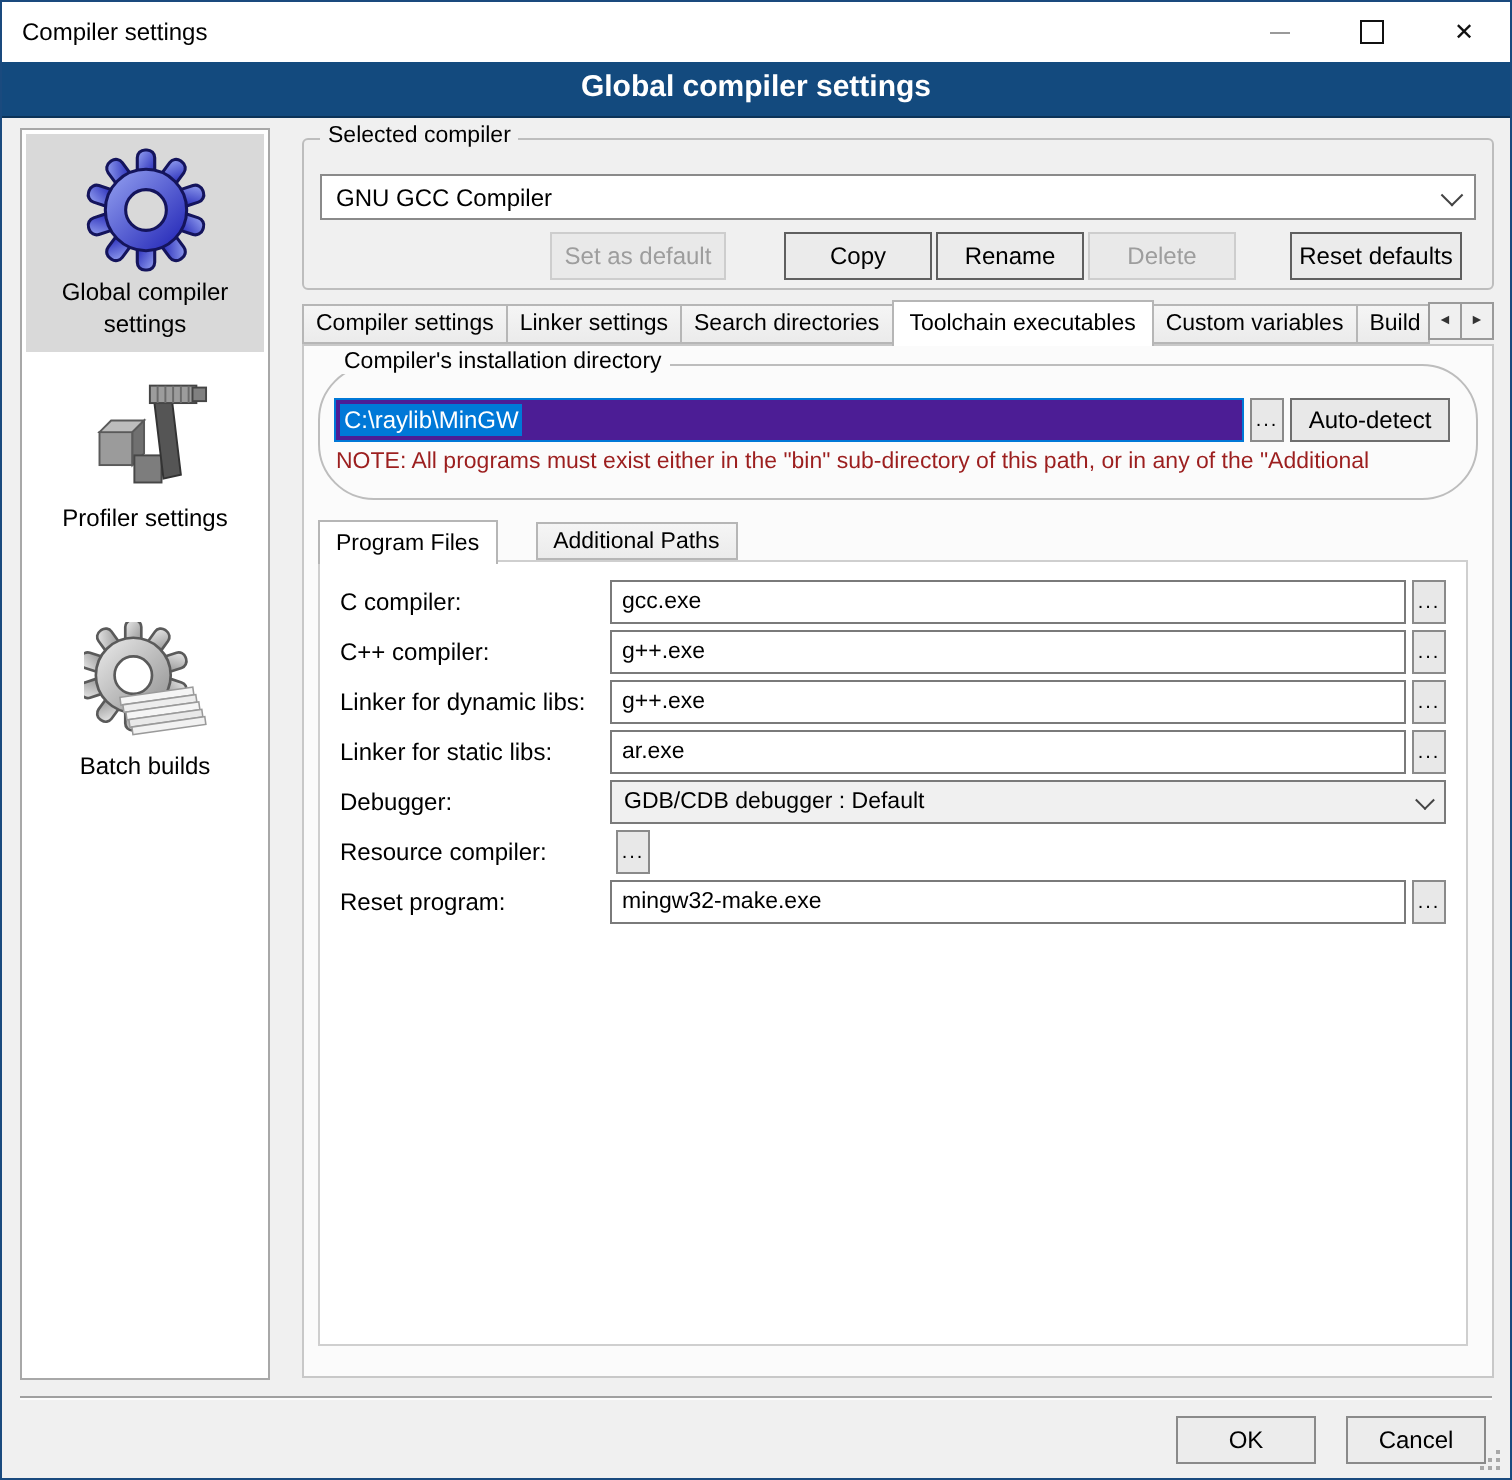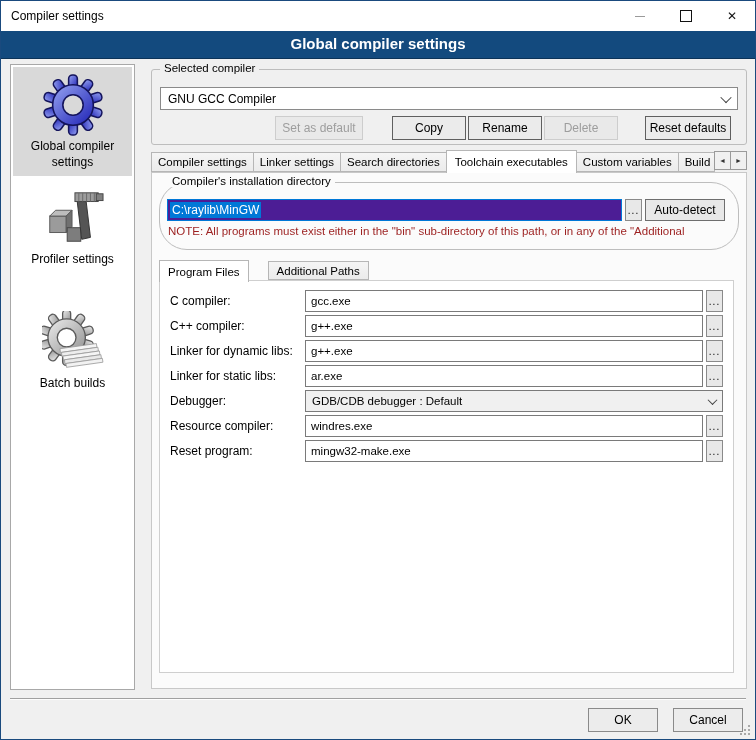--- a/index.html
+++ b/index.html
@@ -265,21 +265,20 @@
       </div>
       <div class="frow">
         <span class="flabel">Debugger:</span>
         <div class="fcombo">
           <span>GDB/CDB debugger : Default</span>
           <span class="chev"></span>
         </div>
       </div>
       <div class="frow">
         <span class="flabel">Resource compiler:</span>
-        <input class="finput" value="windres.exe" style="">
         <div class="small-btn">...</div>
       </div>
       <div class="frow">
         <span class="flabel">Reset program:</span>
         <input class="finput" value="mingw32-make.exe" style="">
         <div class="small-btn">...</div>
       </div>
     </div>
   </div>
 </div>

